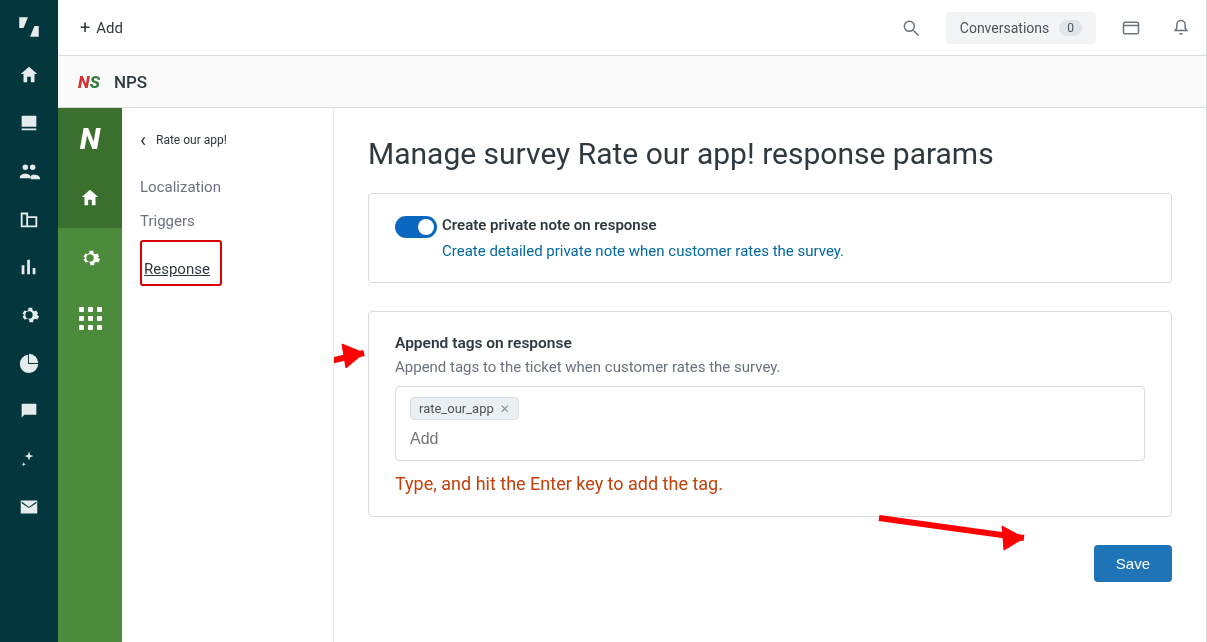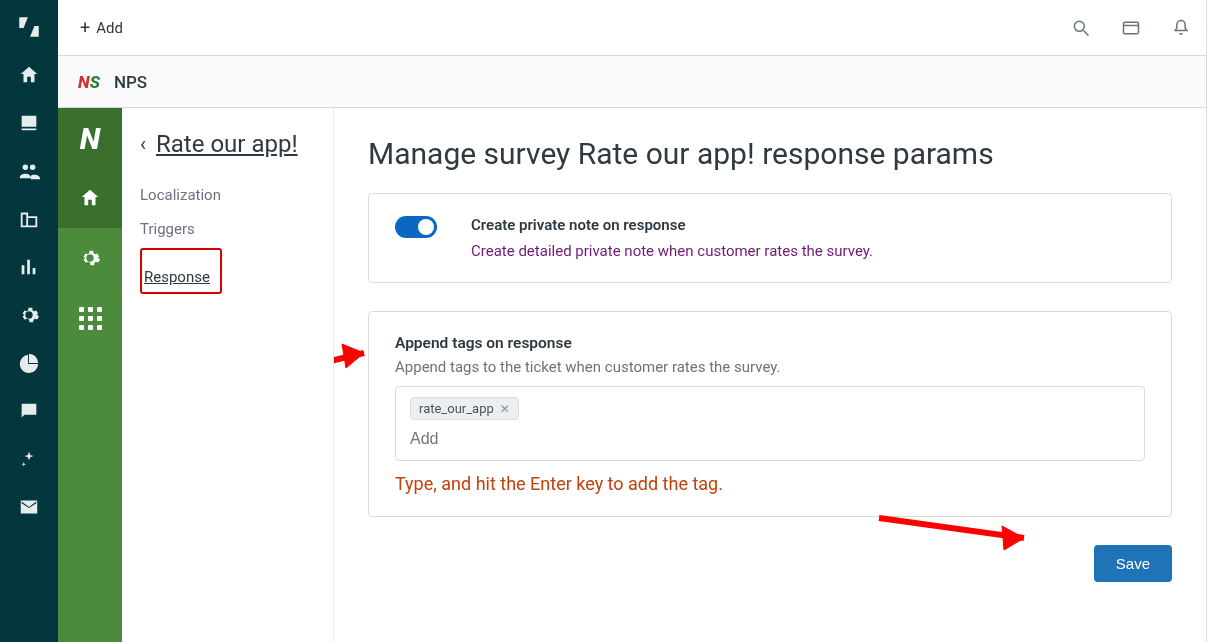--- a/index.html
+++ b/index.html
@@ -41,36 +41,36 @@
   .nav-green .gitem.selected { background:#3b6f2e; }
   .nav-green .bigN { background:#3b6f2e; width:64px; height:60px; font-size:30px; font-weight:800; color:#fff; font-style:italic; display:flex; align-items:center; justify-content:center;}
   .nav-green svg { width:22px; height:22px; fill:#fff; }
   .nav-green .grid-dots { display:grid; grid-template-columns:repeat(3,5px); grid-gap:4px;}
   .nav-green .grid-dots span { width:5px; height:5px; background:#fff; border-radius:1px; display:block;}
 
   
   .subnav { width:212px; border-right:1px solid #e8eaed; padding:22px 18px 0 18px; }
   .subnav .back-row { display:flex; align-items:center; gap:10px; margin-bottom:20px; cursor:pointer;}
   .subnav .back-row .chev { font-size:20px; color:#2f3941; line-height:1;}
-  .subnav .back-row .title { font-size:24px; color:#2f3941; font-weight:400;text-decoration:underline;}
+  .subnav .back-row .title { font-size:12px; color:#2f3941; font-weight:400;}
   .subnav .sitem { font-size:15px; color:#6b7280; padding:8px 0; cursor:pointer;}
   .subnav .sitem.active { color:#2f3941; text-decoration:underline; }
   .hl-box { border:2px solid #d80000; border-radius:3px; display:inline-block; padding:18px 10px 6px 2px; margin-top:2px;}
 
   
   .content { flex:1; padding:28px 34px 20px 34px; overflow:auto; position:relative;}
   .content h1 { font-size:30px; font-weight:400; color:#2f3941; margin-bottom:22px; }
 
   .card { border:1px solid #d8dcde; border-radius:4px; padding:22px 26px 22px 26px; margin-bottom:28px; }
 
-  .toggle-row { display:flex; align-items:flex-start; gap:34px; }
+  .toggle-row { display:flex; align-items:flex-start; gap:5px; }
   .toggle { width:42px; height:22px; background:#0b68c1; border-radius:11px; position:relative; flex:0 0 42px; cursor:pointer;}
   .toggle::after { content:""; position:absolute; width:16px; height:16px; background:#fff; border-radius:50%; top:3px; right:3px;}
   .toggle-row .txts .t1 { font-size:15px; font-weight:600; color:#2f3941; margin-bottom:8px;}
-  .toggle-row .txts .t2 { font-size:15px; color:#701a75; }
+  .toggle-row .txts .t2 { font-size:15px; color:#0369a1; }
 
   .card .label { font-size:15.5px; font-weight:600; color:#2f3941; margin-bottom:6px;}
   .card .desc  { font-size:15px; color:#6b7280; margin-bottom:10px;}
   .tag-box { border:1px solid #d8dcde; border-radius:4px; padding:10px 26px 10px 14px; }
   .chip { display:inline-flex; align-items:center; background:#eceff1; border:1px solid #dadee2; border-radius:4px; padding:3px 8px; font-size:13px; color:#49545c; gap:6px; margin-bottom:8px;}
   .chip .x { cursor:pointer; color:#87929d; font-size:12px;}
   .tag-input { border:none; outline:none; font-size:16px; color:#9ca3af; width:100%; padding:2px 0;}
   .hint { font-size:18px; color:#c2410c; margin-top:12px; }
 
   .save-btn { background:#1f73b7; color:#fff; border:none; border-radius:4px; padding:10px 22px; font-size:15px; cursor:pointer; float:right; }
@@ -146,20 +146,24 @@
     <div class="add-btn">
       <span class="plus">+</span>
       <span>Add</span>
     </div>
     <div class="spacer"></div>
     <div class="top-icon">
       <svg viewBox="0 0 24 24">
           <circle cx="10" cy="10" r="6"></circle>
           <line x1="15" y1="15" x2="21" y2="21"></line>
         </svg>
+    </div>
+    <div class="conv-chip">
+      <span>Conversations</span>
+      <span class="badge">0</span>
     </div>
     <div class="top-icon">
       <svg viewBox="0 0 24 24">
           <rect x="3" y="5" width="18" height="14" rx="2"></rect>
           <line x1="3" y1="9" x2="21" y2="9"></line>
         </svg>
     </div>
     <div class="top-icon">
       <svg viewBox="0 0 24 24">
           <path d="M12 3a5 5 0 00-5 5v4l-2 3h14l-2-3V8a5 5 0 00-5-5z"></path>

